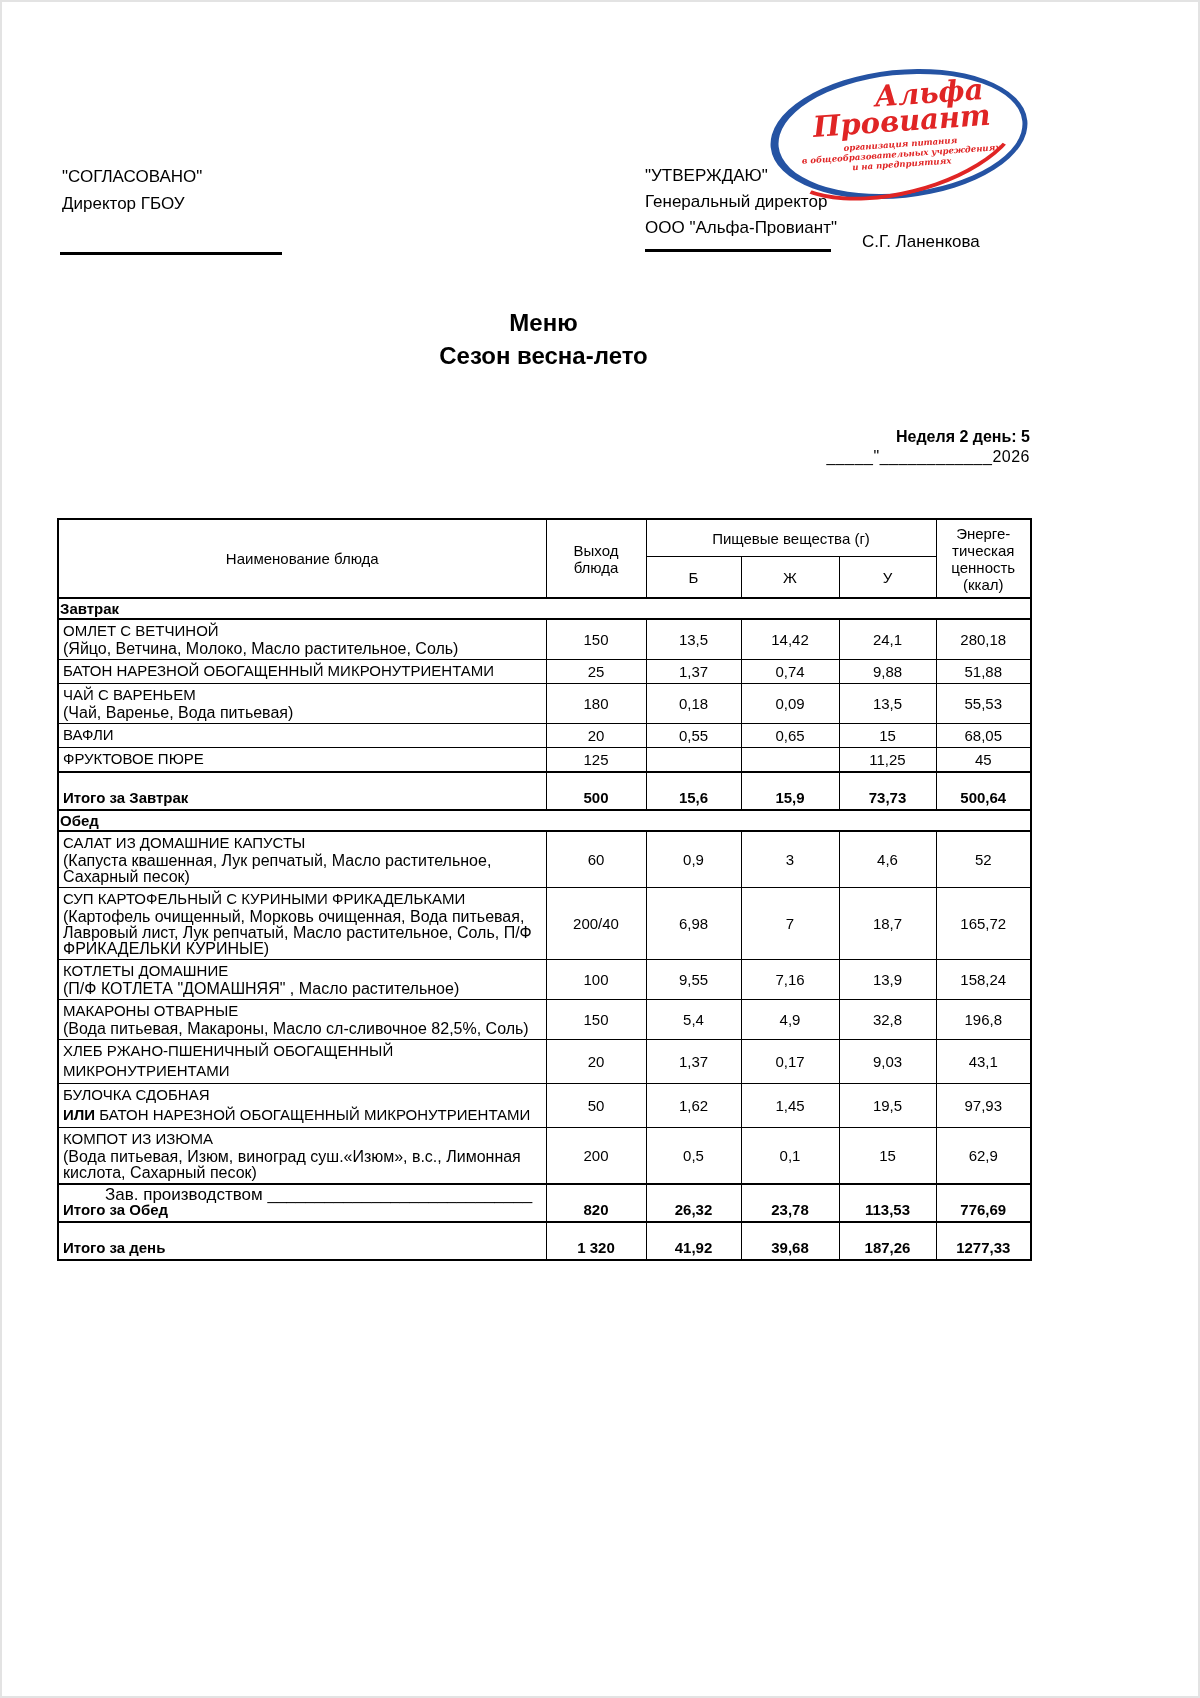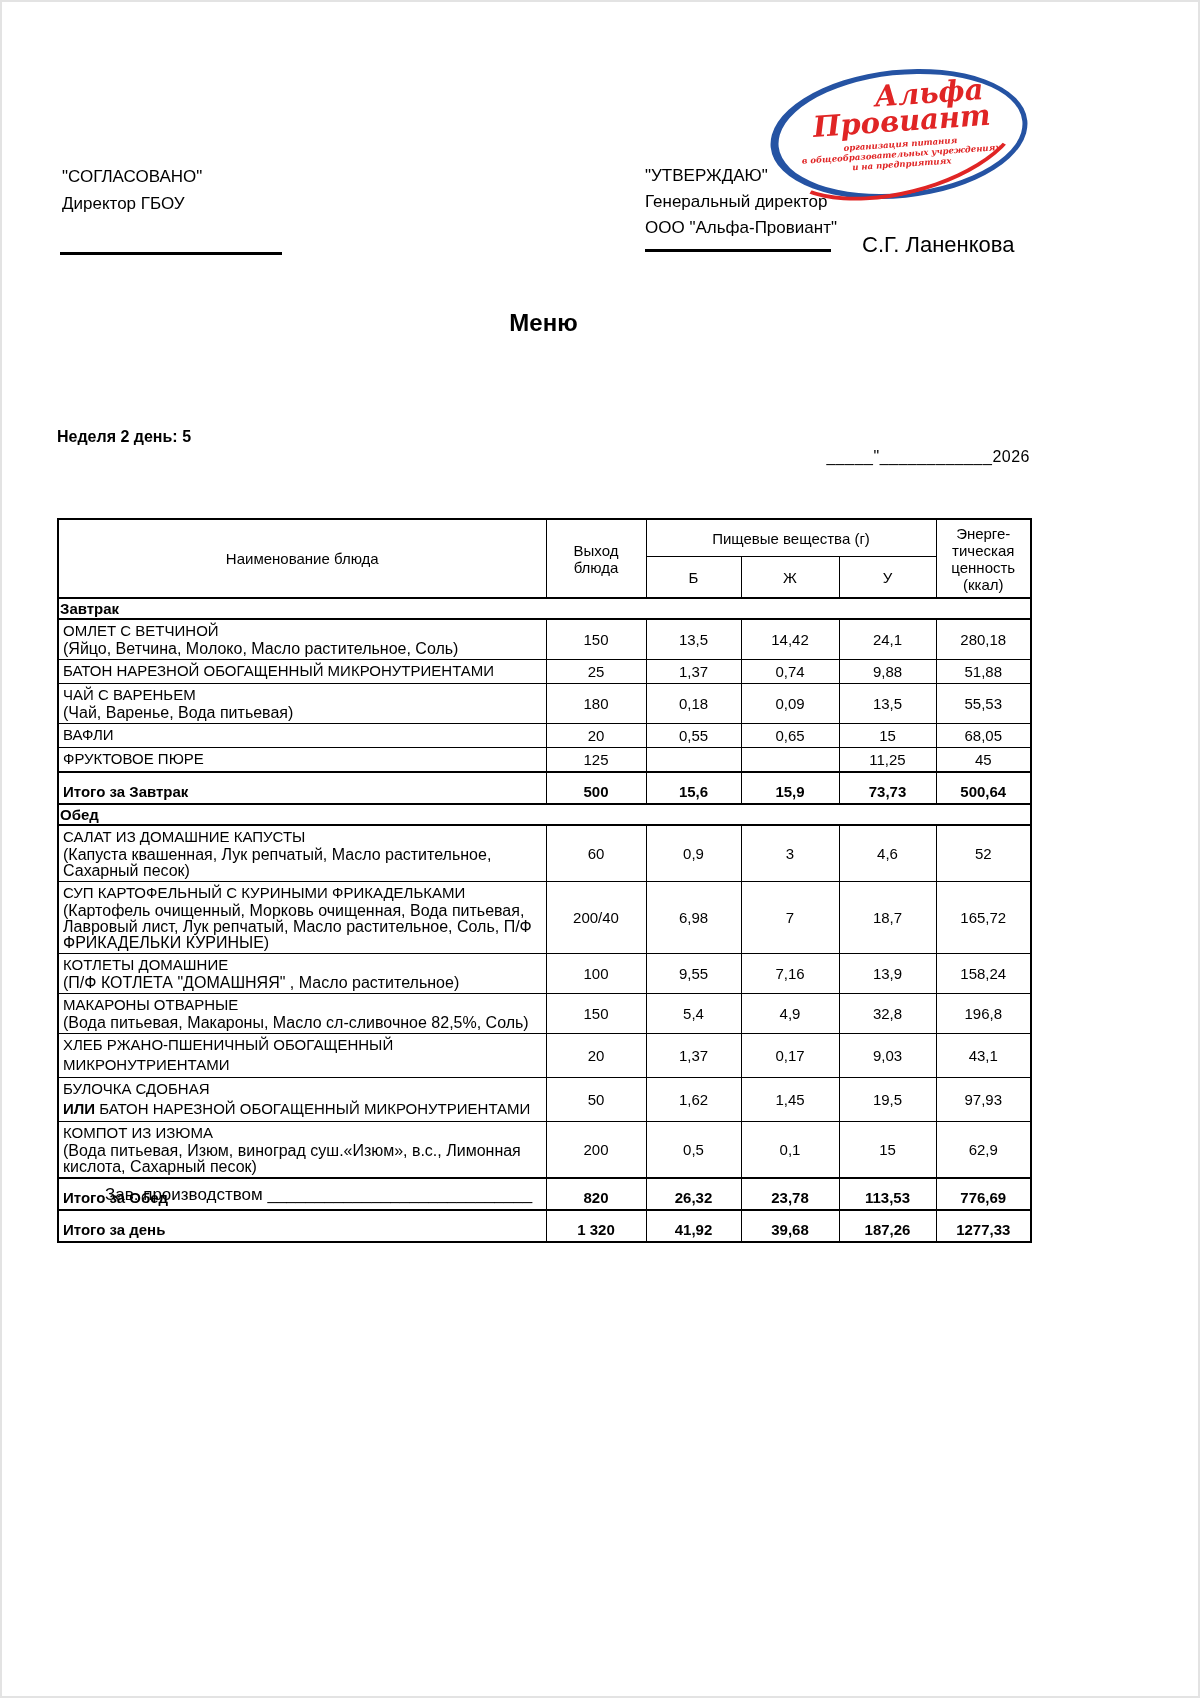--- a/index.html
+++ b/index.html
@@ -6,47 +6,47 @@
   .page {
     position:relative; width:1200px; height:1698px; background:#fff;
     font-family:"Liberation Sans", sans-serif; color:#000;
     box-shadow:0 0 0 2px #e3e3e3 inset; overflow:hidden;
   }
   
   .approve-left  { position:absolute; left:62px;  top:163px; font-size:17px; line-height:27px; }
   .approve-right { position:absolute; left:645px; top:163px; font-size:17px; line-height:26px; }
   .sig-line-left  { position:absolute; left:60px;  top:252px; width:222px; border-bottom:3px solid #000; }
   .sig-line-right { position:absolute; left:645px; top:249px; width:186px; border-bottom:3px solid #000; }
-  .sig-name { position:absolute; left:862px; top:232px; font-size:22px; }
+  .sig-name { position:absolute; left:862px; top:232px; font-size:17px; }
   
   .logo { position:absolute; left:770px; top:70px; width:258px; height:128px; }
   .logo-ring-blue { position:absolute; inset:0; border:5px solid #2553a3; border-left-width:8px; border-radius:50%; transform:rotate(-6deg); }
   .logo-ring-red  { position:absolute; inset:3px; border:4px solid transparent; border-bottom-color:#e02525; border-radius:50%; transform:rotate(-14deg); }
   .logo-text { position:absolute; left:0; right:0; top:10px; text-align:center; transform:rotate(-4deg);
                color:#e02525; font-family:"DejaVu Serif", serif; font-style:italic; font-weight:bold; }
   .logo-line1 { font-size:29px; line-height:30px; margin-left:64px; }
   .logo-line2 { font-size:29px; line-height:30px; margin-left:6px; margin-top:-4px; }
   .logo-tag   { font-size:8.5px; line-height:10px; margin-top:3px; font-weight:bold; }
   
   .title-block { position:absolute; left:57px; top:306px; width:973px; text-align:center; font-weight:bold; font-size:24px; line-height:33px; }
-  .subtitle    { position:absolute; left:57px; top:428px; width:973px; text-align:left; font-weight:bold; font-size:16px; }
+  .subtitle    { position:absolute; left:57px; top:428px; width:973px; text-align:right; font-weight:bold; font-size:16px; }
   .date-line   { position:absolute; left:57px; top:448px; width:973px; text-align:right; font-size:16px; letter-spacing:.5px; }
   
   .menu-table { position:absolute; left:57px; top:518px; width:973px; border-collapse:collapse; table-layout:fixed; border:2px solid #000; }
   .menu-table th, .menu-table td { border:1px solid #000; }
   .menu-table th { font-weight:normal; font-size:15px; text-align:center; vertical-align:middle; padding:2px 4px; white-space:pre-line; line-height:17px; }
   .menu-table .th-nutrients { height:32px; }
   .menu-table .th-sub { height:36px; }
   td.num  { text-align:center; vertical-align:middle; font-size:15px; padding:2px 3px; }
   td.name-cell { padding:1px 4px 2px 4px; vertical-align:middle; }
   .dish-name   { font-size:15px; line-height:20px; }
   .ingredients { font-size:16px; line-height:16px; }
   tr.section td { font-weight:bold; font-size:15px; text-align:left; padding:1px; border-top:2px solid #000; border-bottom:2px solid #000; }
   tr.item td { border-top:1px solid #000; }
-  tr.total td { font-weight:bold; border-top:2px solid #000; border-bottom:2px solid #000; padding-top:8px; padding-bottom:1px; }
+  tr.total td { font-weight:bold; border-top:2px solid #000; border-bottom:2px solid #000; padding-top:14px; padding-bottom:1px; }
   tr.total .dish-name { font-weight:bold; line-height:21px; }
   
   .footer-line { position:absolute; left:105px; top:1185px; font-size:17px; }
 </style>
 </head>
 <body>
 
 <div class="page">
 
   <div class="approve-left">
@@ -70,20 +70,21 @@
       <div class="logo-line1">Альфа</div>
       <div class="logo-line2">Провиант</div>
       <div class="logo-tag" style="white-space:pre-line;">организация питания
 в общеобразовательных учреждениях
 и на предприятиях</div>
     </div>
   </div>
 
   <div class="title-block">
     <div>Меню</div>
+    <div>Сезон весна-лето</div>
   </div>
   <div class="subtitle">Неделя 2  день: 5</div>
   <div class="date-line">_____"____________2026</div>
 
   <table class="menu-table">
     <colgroup>
       <col style="width:488px">
         <col style="width:100px">
         <col style="width:95px">
       <col style="width:98px">

